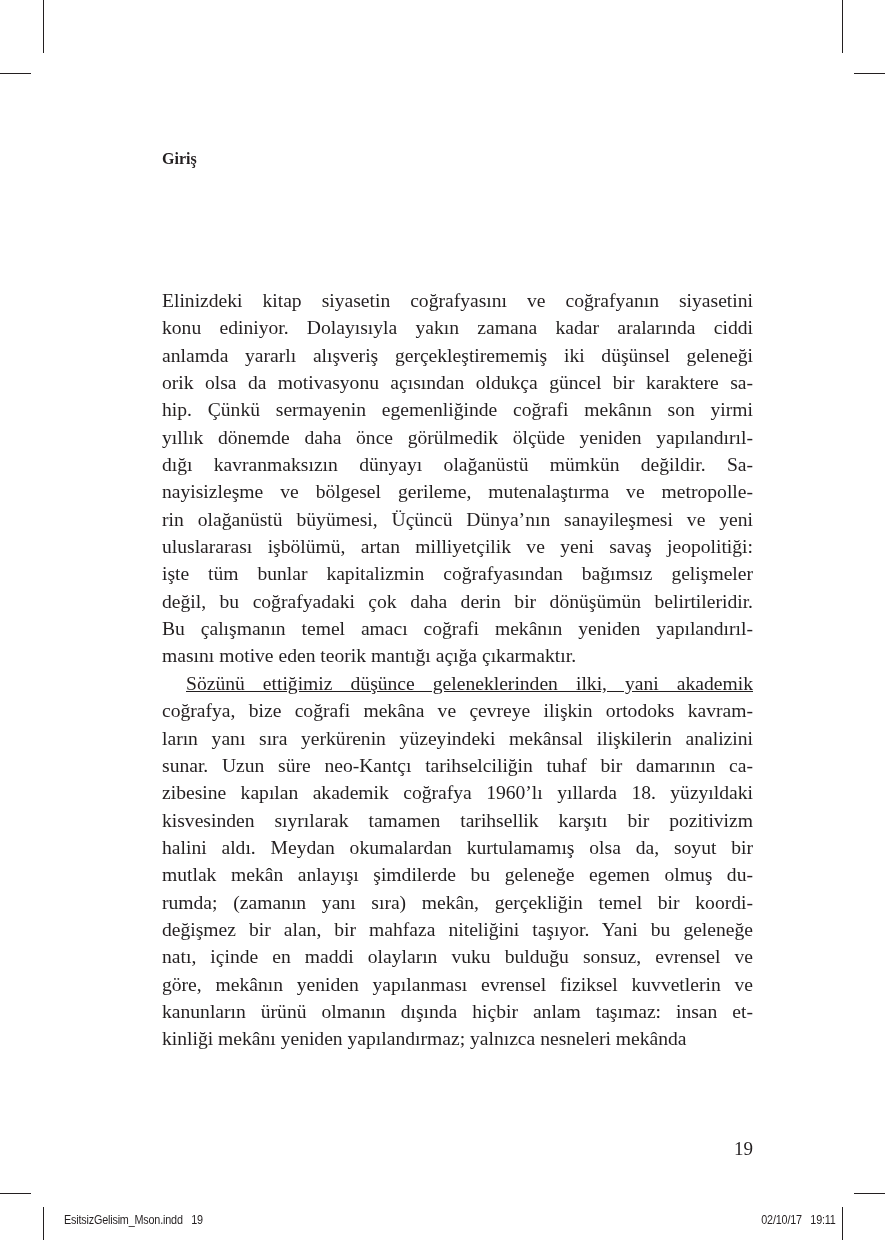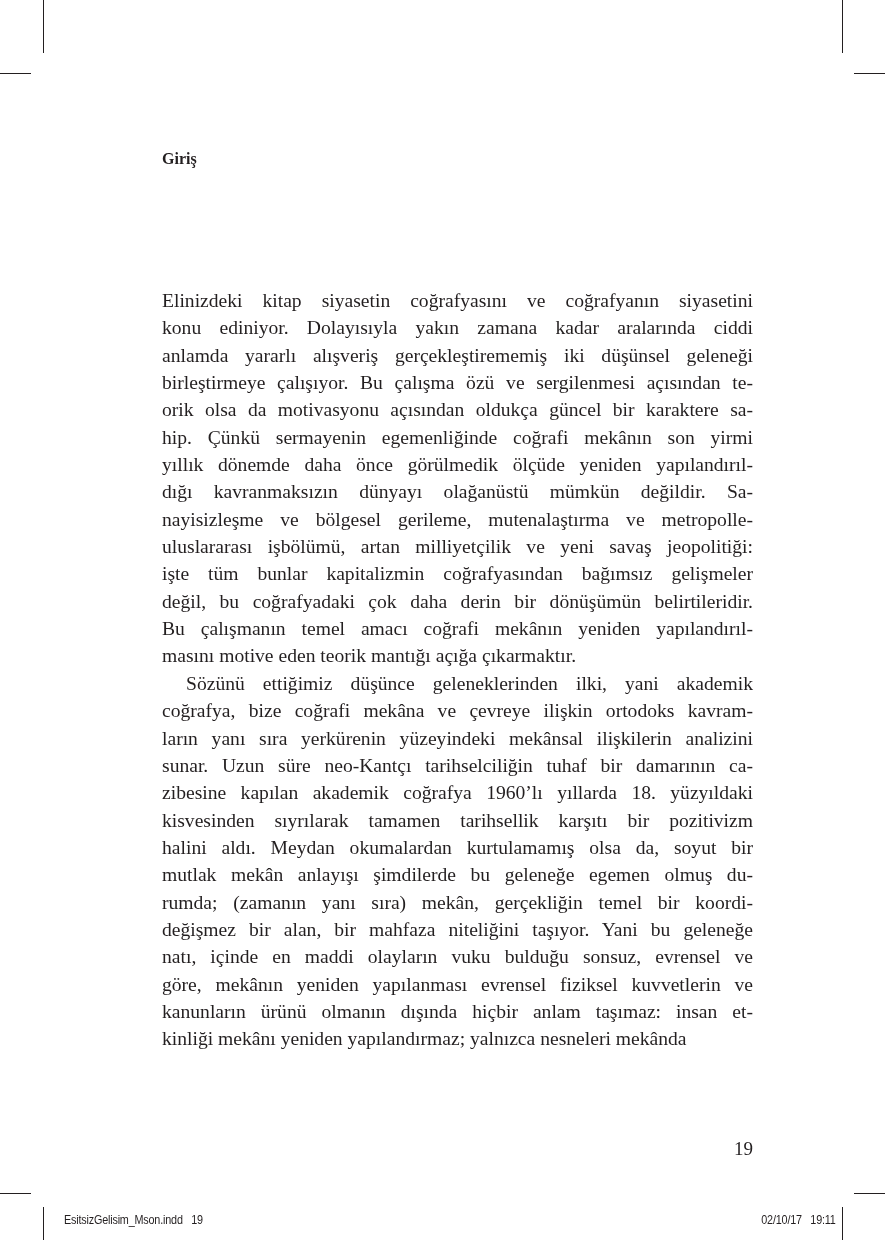--- a/index.html
+++ b/index.html
@@ -15,21 +15,21 @@
   }
   .body-text {
     position: absolute; left: 162px; top: 287px; width: 591px;
     font-size: 19.6px; line-height: 27.35px;
   }
   .line {
     display: block; white-space: nowrap; height: 27.35px;
     text-align: justify; text-align-last: justify;
   }
   .line.last { text-align-last: left; }
-  .line.indent { padding-left: 24px; }
+  .line.indent { padding-left: 24px; text-decoration: underline; }
   .page-number {
     position: absolute; right: 132px; top: 1138px;
     font-size: 19px;
     margin-left: 28px;
   }
   .slug {
     position: absolute; top: 1213px;
     font-family: "Liberation Sans", "DejaVu Sans", sans-serif;
     font-size: 12px; letter-spacing: -0.2px; transform: scaleX(0.9);
   }
@@ -47,26 +47,26 @@
 <div class="crop" style="left:43px;top:1207px;width:1px;height:33px;"></div>
 <div class="crop" style="left:854px;top:1193px;width:31px;height:1px;"></div>
 <div class="crop" style="left:842px;top:1207px;width:1px;height:33px;"></div>
 
 <h1 class="heading">Giriş</h1>
 
 <div class="body-text" id="body-text">
     <span class="line">Elinizdeki kitap siyasetin coğrafyasını ve coğrafyanın siyasetini</span>
     <span class="line">konu ediniyor. Dolayısıyla yakın zamana kadar aralarında ciddi</span>
     <span class="line">anlamda yararlı alışveriş gerçekleştirememiş iki düşünsel geleneği</span>
-    <span class="line">birleştirmeye çalışıyor. Bu çalışma özü ve sergilenmesi açısından te-</span>
     <span class="line">orik olsa da motivasyonu açısından oldukça güncel bir karaktere sa-</span>
     <span class="line">hip. Çünkü sermayenin egemenliğinde coğrafi mekânın son yirmi</span>
     <span class="line">yıllık dönemde daha önce görülmedik ölçüde yeniden yapılandırıl-</span>
     <span class="line">dığı kavranmaksızın dünyayı olağanüstü mümkün değildir. Sa-</span>
     <span class="line">nayisizleşme ve bölgesel gerileme, mutenalaştırma ve metropolle-</span>
+    <span class="line">rin olağanüstü büyümesi, Üçüncü Dünya’nın sanayileşmesi ve yeni</span>
     <span class="line">uluslararası işbölümü, artan milliyetçilik ve yeni savaş jeopolitiği:</span>
     <span class="line">işte tüm bunlar kapitalizmin coğrafyasından bağımsız gelişmeler</span>
     <span class="line">değil, bu coğrafyadaki çok daha derin bir dönüşümün belirtileridir.</span>
     <span class="line">Bu çalışmanın temel amacı coğrafi mekânın yeniden yapılandırıl-</span>
     <span class="line last">masını motive eden teorik mantığı açığa çıkarmaktır.</span>
     <span class="line indent">Sözünü ettiğimiz düşünce geleneklerinden ilki, yani akademik</span>
     <span class="line">coğrafya, bize coğrafi mekâna ve çevreye ilişkin ortodoks kavram-</span>
     <span class="line">ların yanı sıra yerkürenin yüzeyindeki mekânsal ilişkilerin analizini</span>
     <span class="line">sunar. Uzun süre neo-Kantçı tarihselciliğin tuhaf bir damarının ca-</span>
     <span class="line">zibesine kapılan akademik coğrafya 1960’lı yıllarda 18. yüzyıldaki</span>

